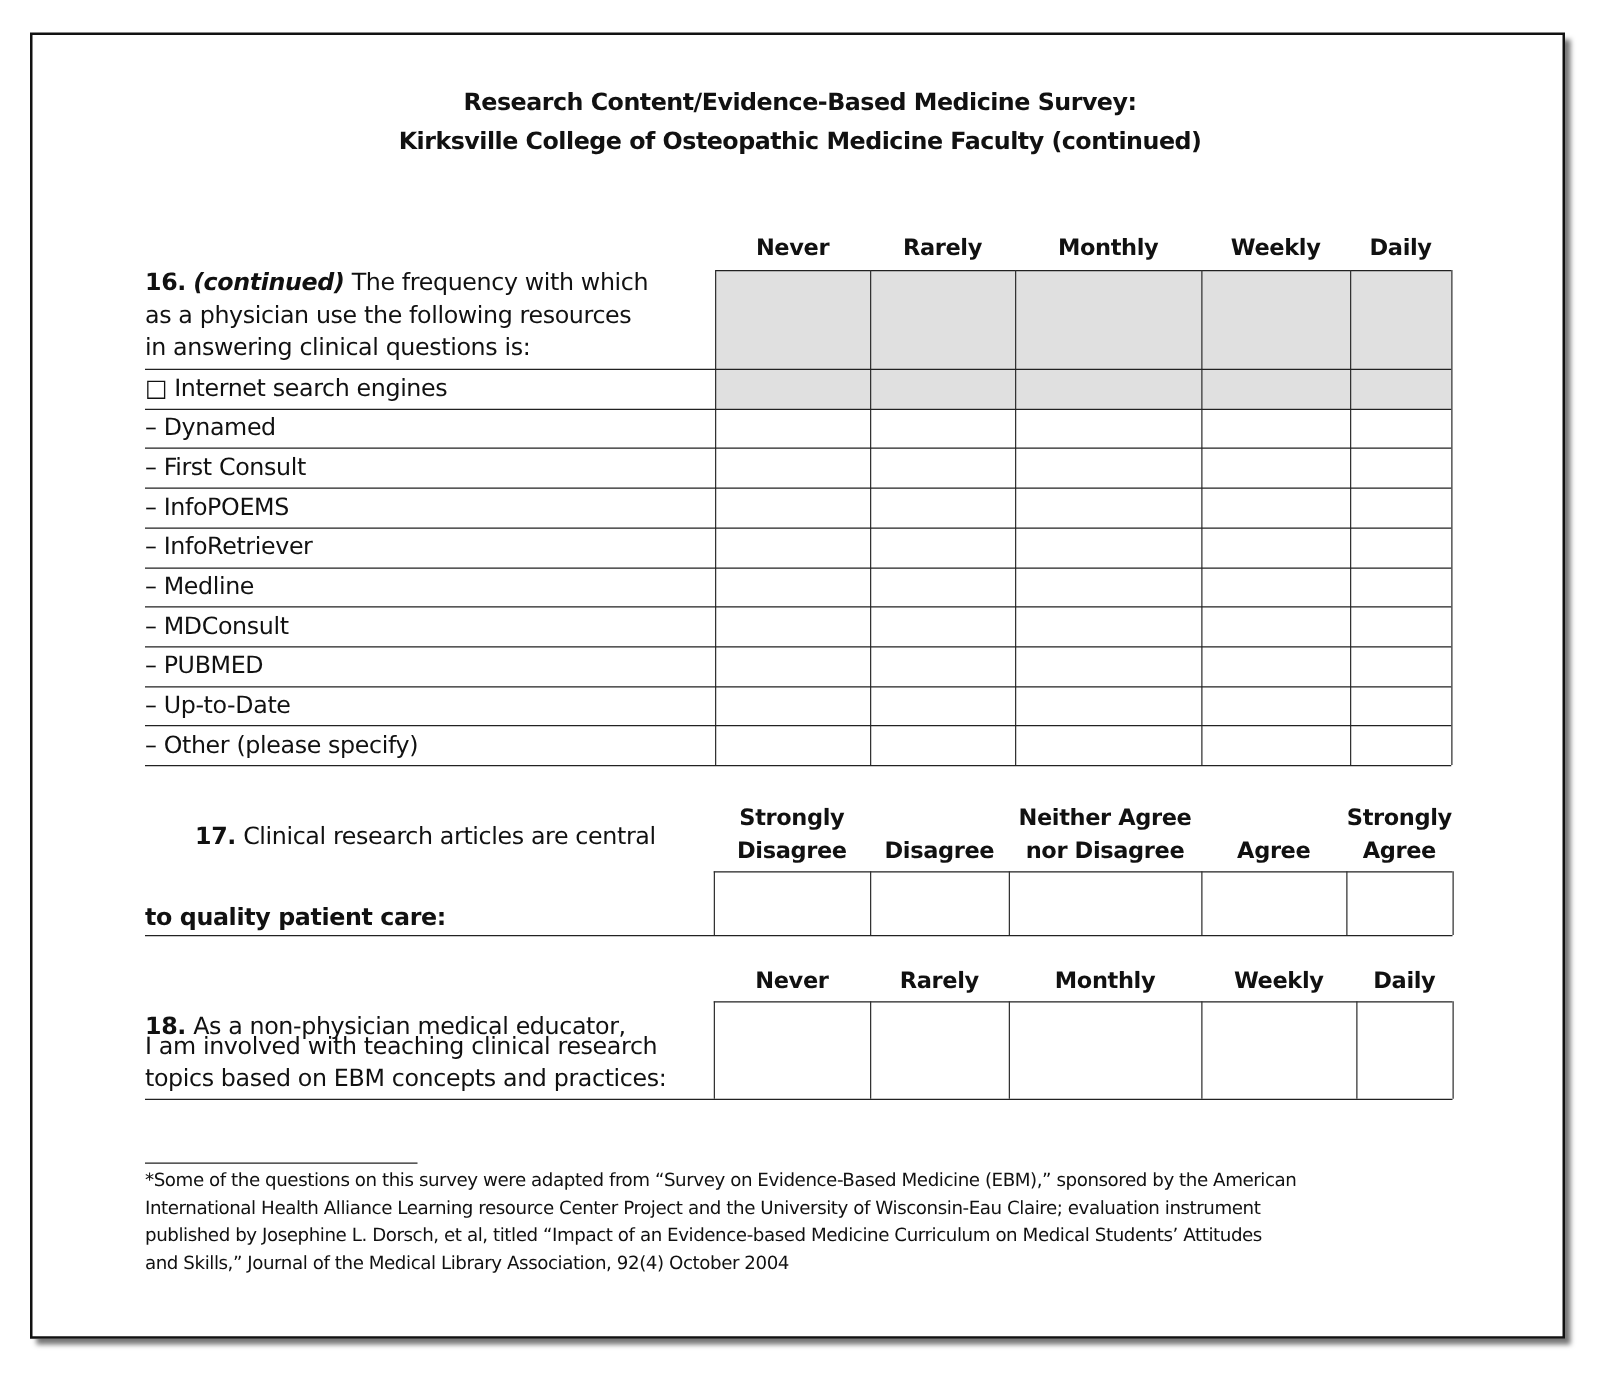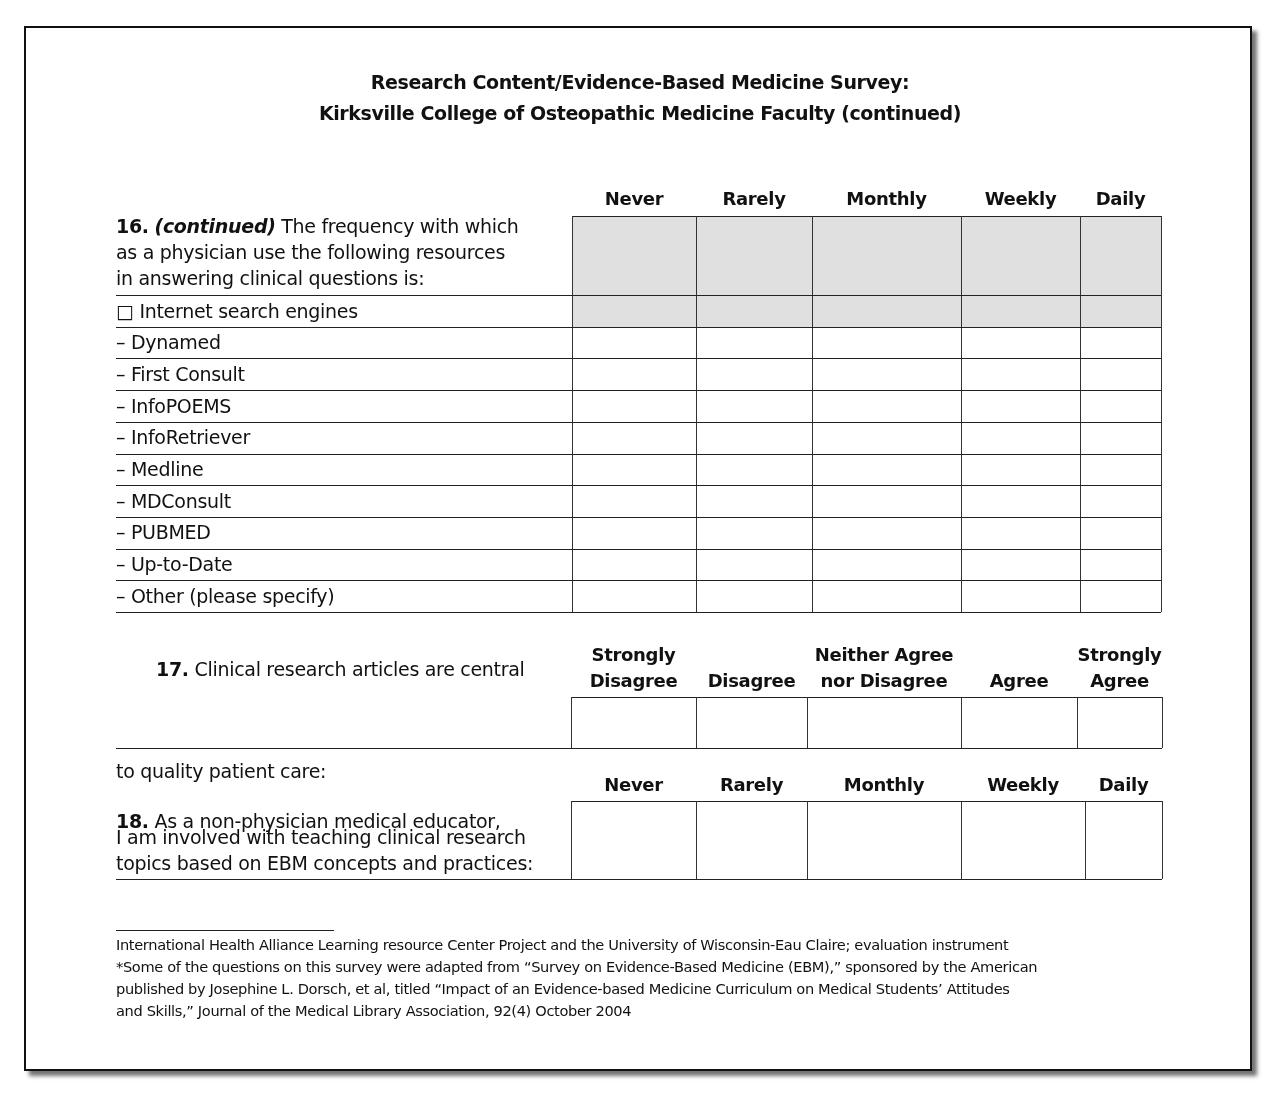--- a/index.html
+++ b/index.html
@@ -137,21 +137,21 @@
     <div class="colhdr" style="left: 807px; width: 154px; top: 642px;">Neither Agree</div>
     <div class="colhdr" style="left: 807px; width: 154px; top: 668px;">nor Disagree</div>
     <div class="colhdr" style="left: 961px; width: 116px; top: 642px;"></div>
     <div class="colhdr" style="left: 961px; width: 116px; top: 668px;">Agree</div>
     <div class="colhdr" style="left: 1077px; width: 85px; top: 642px;">Strongly</div>
     <div class="colhdr" style="left: 1077px; width: 85px; top: 668px;">Agree</div>
   </div>
 <div class="q-text" style="top:656px;margin-left:40px;">
   <b>17.</b><span> Clinical research articles are central</span>
 </div>
-<div class="q-text" style="top:758px;">to quality patient care:</div>
+<div class="q-text" style="top:721px;font-weight:bold;">to quality patient care:</div>
 <div id="q17-grid">
     <div class="hline" style="left: 571px; top: 697px; width: 591px;"></div>
     <div class="hline" style="left: 116px; top: 748px; width: 1046px;"></div>
     <div class="vline" style="left: 571px; top: 697px; height: 51px;"></div>
     <div class="vline" style="left: 696px; top: 697px; height: 51px;"></div>
     <div class="vline" style="left: 807px; top: 697px; height: 51px;"></div>
     <div class="vline" style="left: 961px; top: 697px; height: 51px;"></div>
     <div class="vline" style="left: 1077px; top: 697px; height: 51px;"></div>
     <div class="vline" style="left: 1162px; top: 697px; height: 51px;"></div>
     <div class="cell" style="left: 571px; top: 697px; width: 125px; height: 51px;"></div>
@@ -184,17 +184,17 @@
     <div class="vline" style="left: 1162px; top: 801px; height: 78px;"></div>
     <div class="cell" style="left: 571px; top: 801px; width: 125px; height: 78px;"></div>
     <div class="cell" style="left: 696px; top: 801px; width: 111px; height: 78px;"></div>
     <div class="cell" style="left: 807px; top: 801px; width: 154px; height: 78px;"></div>
     <div class="cell" style="left: 961px; top: 801px; width: 124px; height: 78px;"></div>
     <div class="cell" style="left: 1085px; top: 801px; width: 77px; height: 78px;"></div>
   </div>
 
 <div class="fn-rule"></div>
 <div class="footnote">
+  <div>*Some of the questions on this survey were adapted from “Survey on Evidence-Based Medicine (EBM),” sponsored by the American</div>
   <div>International Health Alliance Learning resource Center Project and the University of Wisconsin-Eau Claire; evaluation instrument</div>
-  <div>*Some of the questions on this survey were adapted from “Survey on Evidence-Based Medicine (EBM),” sponsored by the American</div>
   <div>published by Josephine L. Dorsch, et al, titled “Impact of an Evidence-based Medicine Curriculum on Medical Students’ Attitudes</div>
   <div>and Skills,” Journal of the Medical Library Association, 92(4) October 2004</div>
 </div>
 
 </body></html>

